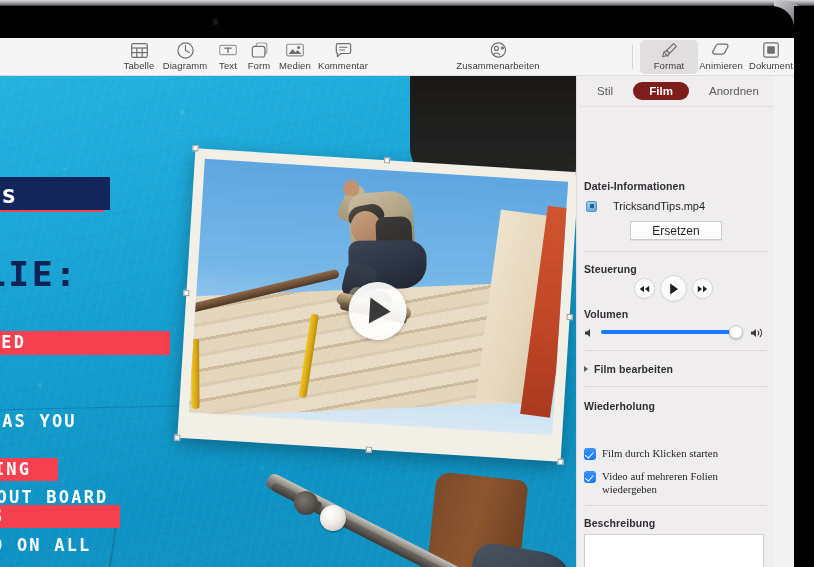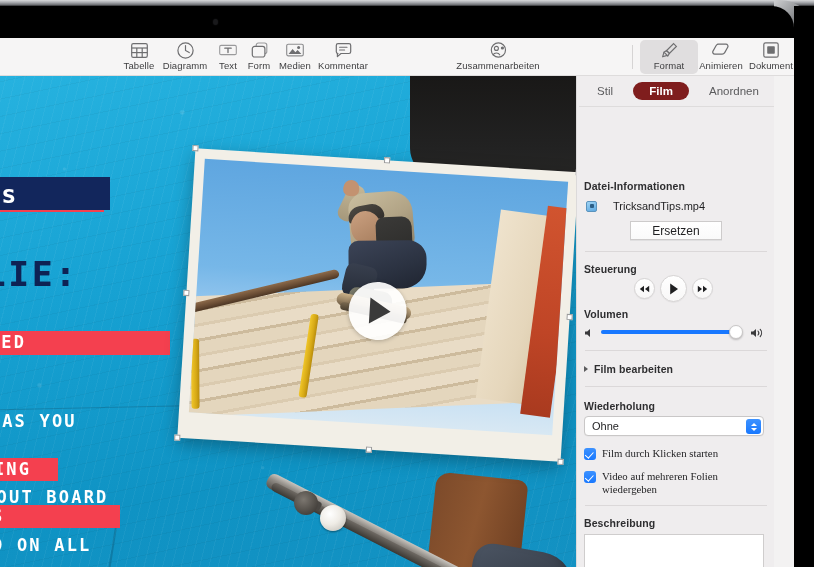--- a/index.html
+++ b/index.html
@@ -743,27 +743,20 @@
 
       <div id="edit-row">
         <span class="chev"></span>
         <span class="sb-h">Film bearbeiten</span>
       </div>
 
       <div class="sb-divider" style="top:310px"></div>
 
       <div id="wdh-label" class="sb-h">Wiederholung</div>
 
-      <div id="select-box">
-        <span id="select-value">Ohne</span>
-        <span id="select-arrows">
-          <span class="arr-up"></span>
-            <span class="arr-dn"></span>
-        </span>
-      </div>
 
       <div class="cb-row" style="top:371px">
         <span class="cb"></span>
         <span class="cb-label">Film durch Klicken starten</span>
       </div>
 
       <div class="cb-row" style="top:394px;width:172px">
         <span class="cb"></span>
         <span class="cb-label">Video auf mehreren Folien wiedergeben</span>
       </div>

